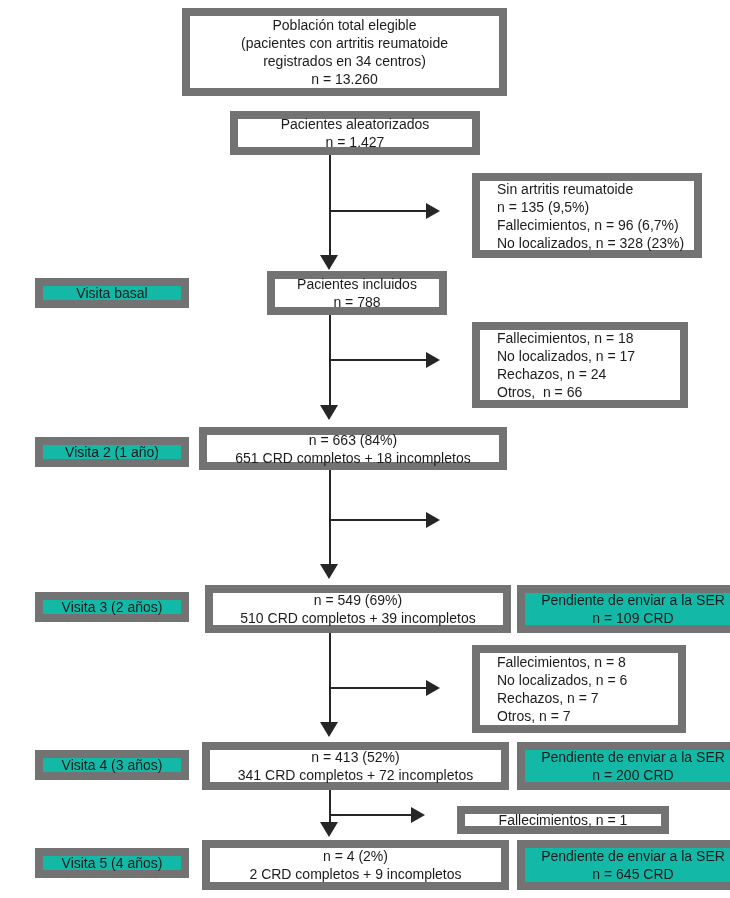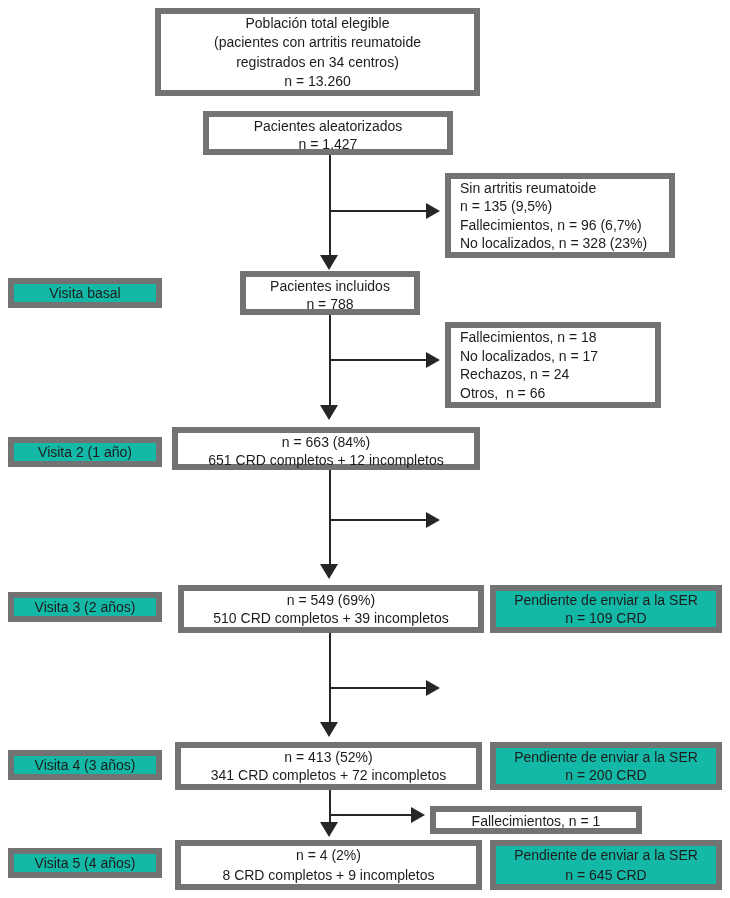--- a/index.html
+++ b/index.html
@@ -1,26 +1,26 @@
 <!DOCTYPE html>
 <html><head>
 <meta charset="utf-8">
 <style>
   html,body{margin:0;padding:0;background:#ffffff;}
   .canvas{
     position:relative;width:730px;height:898px;background:#ffffff;
     font-family:"Liberation Sans", sans-serif;color:#1c1c1c;overflow:hidden;
   }
   .box{
-    position:absolute;box-sizing:border-box;border:6px solid #737373;background:#ffffff;
-    display:flex;flex-direction:column;justify-content:space-between;
-    font-size:14px;line-height:18px;
+    position:absolute;box-sizing:border-box;border:8px solid #737373;background:#ffffff;
+    display:flex;flex-direction:column;justify-content:center;
+    font-size:14px;line-height:18px;margin-left:27px;
   }
   .center{align-items:center;text-align:center;}
-  .leftalign{align-items:flex-start;text-align:left;padding-left:9px;padding-right:4px;}
+  .leftalign{align-items:flex-start;text-align:left;padding-left:17px;padding-right:4px;}
   .gray{background:#14b8a6;}
   .ln{white-space:pre-wrap;}
   .vline{position:absolute;width:2px;background:#262626;}
   .hline{position:absolute;height:2px;background:#262626;}
   .arr-d{position:absolute;width:0;height:0;border-left:9px solid transparent;border-right:9px solid transparent;border-top:15px solid #262626;}
   .arr-r{position:absolute;width:0;height:0;border-top:8px solid transparent;border-bottom:8px solid transparent;border-left:14px solid #262626;}
 </style>
 </head>
 <body>
 
@@ -38,36 +38,36 @@
     <div class="ln">n = 1.427</div>
   </div>
 
   <div class="box center" style="left:240px;top:271px;width:180px;height:44px;">
     <div class="ln">Pacientes incluidos</div>
     <div class="ln">n = 788</div>
   </div>
 
   <div class="box center" style="left:172px;top:427px;width:308px;height:43px;">
     <div class="ln">n = 663 (84%)</div>
-    <div class="ln">651 CRD completos + 12 incompletos</div>
+    <div class="ln">651 CRD completos + 18 incompletos</div>
   </div>
 
   <div class="box center" style="left:178px;top:585px;width:306px;height:48px;">
     <div class="ln">n = 549 (69%)</div>
     <div class="ln">510 CRD completos + 39 incompletos</div>
   </div>
 
   <div class="box center" style="left:175px;top:742px;width:307px;height:48px;">
     <div class="ln">n = 413 (52%)</div>
     <div class="ln">341 CRD completos + 72 incompletos</div>
   </div>
 
   <div class="box center" style="left:175px;top:840px;width:307px;height:50px;">
     <div class="ln">n = 4 (2%)</div>
-    <div class="ln">8 CRD completos + 9 incompletos</div>
+    <div class="ln">2 CRD completos + 9 incompletos</div>
   </div>
 
   <div class="box center gray" style="left:8px;top:278px;width:154px;height:30px;">
     <div class="ln">Visita basal</div>
   </div>
   <div class="box center gray" style="left:8px;top:437px;width:154px;height:30px;">
     <div class="ln">Visita 2 (1 año)</div>
   </div>
   <div class="box center gray" style="left:8px;top:592px;width:154px;height:30px;">
     <div class="ln">Visita 3 (2 años)</div>
@@ -87,20 +87,26 @@
   </div>
 
   <div class="box leftalign" style="left:445px;top:322px;width:216px;height:86px;">
     <div class="ln">Fallecimientos, n = 18</div>
     <div class="ln">No localizados, n = 17</div>
     <div class="ln">Rechazos, n = 24</div>
     <div class="ln">Otros,  n = 66</div>
   </div>
 
 
+  <div class="box leftalign" style="left:445px;top:645px;width:214px;height:88px;">
+    <div class="ln">Fallecimientos, n = 8</div>
+    <div class="ln">No localizados, n = 6</div>
+    <div class="ln">Rechazos, n = 7</div>
+    <div class="ln">Otros, n = 7</div>
+  </div>
 
   <div class="box center" style="left:430px;top:806px;width:212px;height:28px;">
     <div class="ln">Fallecimientos, n = 1</div>
   </div>
 
   <div class="box center gray" style="left:490px;top:585px;width:232px;height:48px;">
     <div class="ln">Pendiente de enviar a la SER</div>
     <div class="ln">n = 109 CRD</div>
   </div>
   <div class="box center gray" style="left:490px;top:742px;width:232px;height:48px;">

